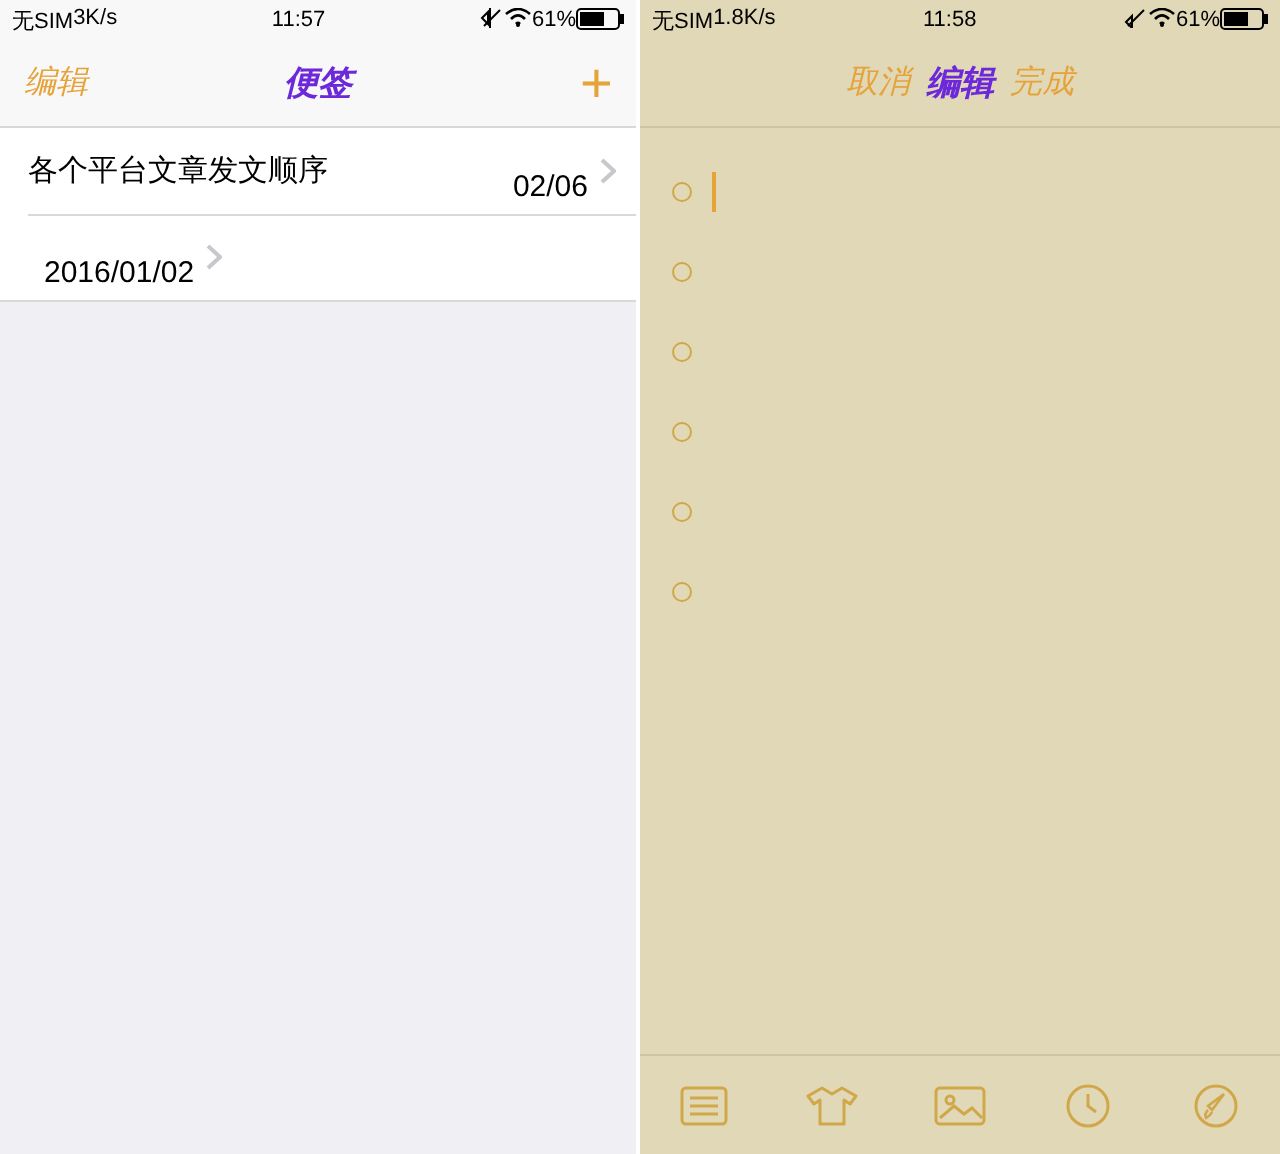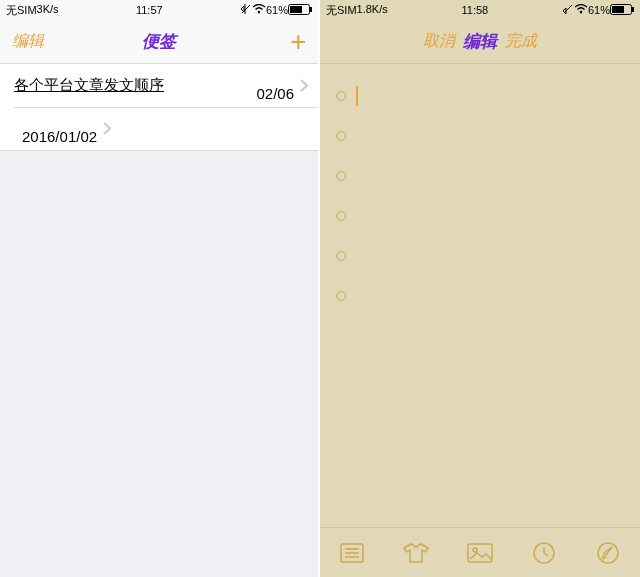--- a/index.html
+++ b/index.html
@@ -57,21 +57,21 @@
     background: #fff;
     position: relative;
   }
   .row + .row::before {
     content: "";
     position: absolute;
     left: 14px; right: 0; top: 0;
     height: 1px;
     background: #d9d9d9;
   }
-  .row-title { flex: 1; font-size: 15px; color: #000; white-space: nowrap; overflow: hidden; text-overflow: ellipsis; text-decoration: underline; }
+  .row-title { flex: 1; font-size: 15px; color: #000; white-space: nowrap; overflow: hidden; text-overflow: ellipsis; }
   .row-date { font-size: 15px; color: #000; margin-left: 8px; margin-top: 16px; }
   .chev { margin-left: 6px; }
 
   
   .editor {
     flex: 1;
     padding: 12px 16px;
     position: relative;
     overflow: hidden;
   }

